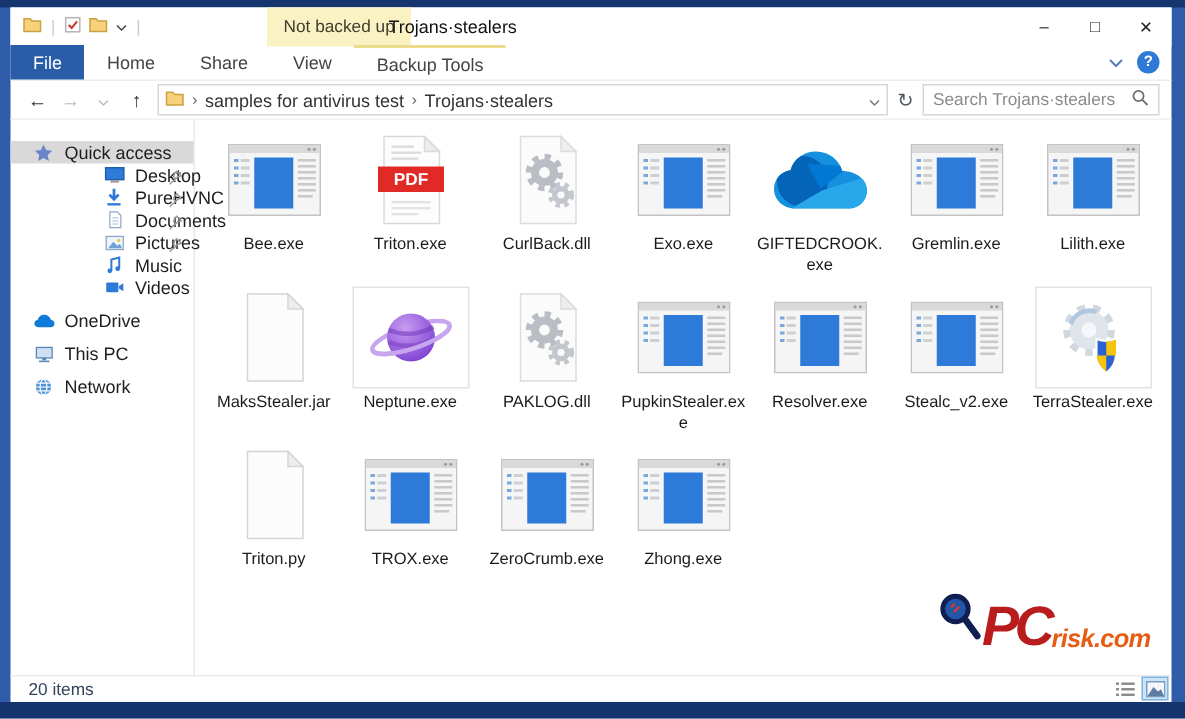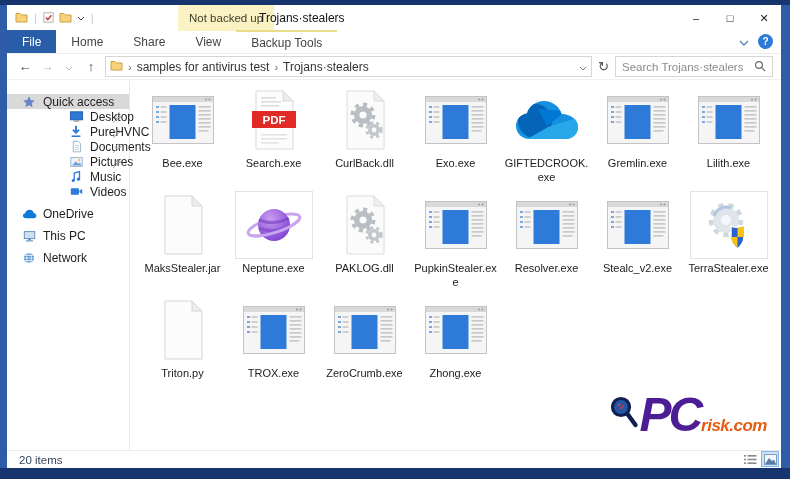--- a/index.html
+++ b/index.html
@@ -58,21 +58,21 @@
 
   
   .statusbar { height:18px; border-top:1px solid #eaeaea; display:flex; align-items:center; padding:0 4px 0 12px; position:relative; }
   .itemcount { font-size:11.5px; color:#33435d; }
   .view-toggles { position:absolute; right:2px; bottom:1px; display:flex; align-items:flex-end; gap:2px; }
   .vt { width:18px; height:16px; display:flex; align-items:center; justify-content:center; }
   .vt.selected { background:#cde3f8; border:1px solid #84b4e2; }
 
   
   .watermark { position:absolute; right:14px; bottom:17px; display:flex; align-items:flex-end; pointer-events:none; }
-  .watermark .pc { font-size:48px; font-weight:bold; font-style:italic; color:#4c1d95; letter-spacing:-3px; line-height:0.78; }
+  .watermark .pc { font-size:37px; font-weight:bold; font-style:italic; color:#b91c1c; letter-spacing:-3px; line-height:0.78; }
   .watermark .risk { font-size:17px; font-weight:bold; font-style:italic; color:#e65c12; letter-spacing:-0.5px; line-height:0.9; margin-left:1px; }
 </style>
 </head>
 <body>
 
 <div class="strip top"></div>
 <div class="strip bottom"></div>
 
 <div class="window">
 
@@ -310,21 +310,21 @@
                 </g>
  <rect x="2" y="21" width="44" height="17" fill="#e12a26"></rect>
  <text x="24" y="33.5" font-size="11.5" font-weight="bold" fill="#fff" text-anchor="middle" font-family="Liberation Sans, sans-serif">PDF</text>
  <g fill="#e3e3e3">
                   <rect x="11" y="44" width="26" height="1.6"></rect>
                   <rect x="11" y="48" width="26" height="1.6"></rect>
                   <rect x="11" y="52" width="18" height="1.6"></rect>
                 </g>
 </svg>
             </div>
-            <div class="fname">Search.exe</div>
+            <div class="fname">Triton.exe</div>
           </div>
           <div class="tile">
             <div class="iconwrap">
               <svg width="48" height="60" viewBox="0 0 48 60">
  <path d="M6 1 H33 L43 11 V59 H6 Z" fill="#fbfbfb" stroke="#dcdcdc"></path>
  <path d="M33 1 L43 11 H33 Z" fill="#eeeeee" stroke="#dcdcdc"></path>
  <g>
                   <circle cx="22" cy="25" r="9" fill="#b9bdc4"></circle>
                   <circle cx="22" cy="25" r="10.5" fill="none" stroke="#b9bdc4" stroke-width="4" stroke-dasharray="4.1 4.1"></circle>
                   <circle cx="22" cy="25" r="3.6" fill="#fbfbfb"></circle>

